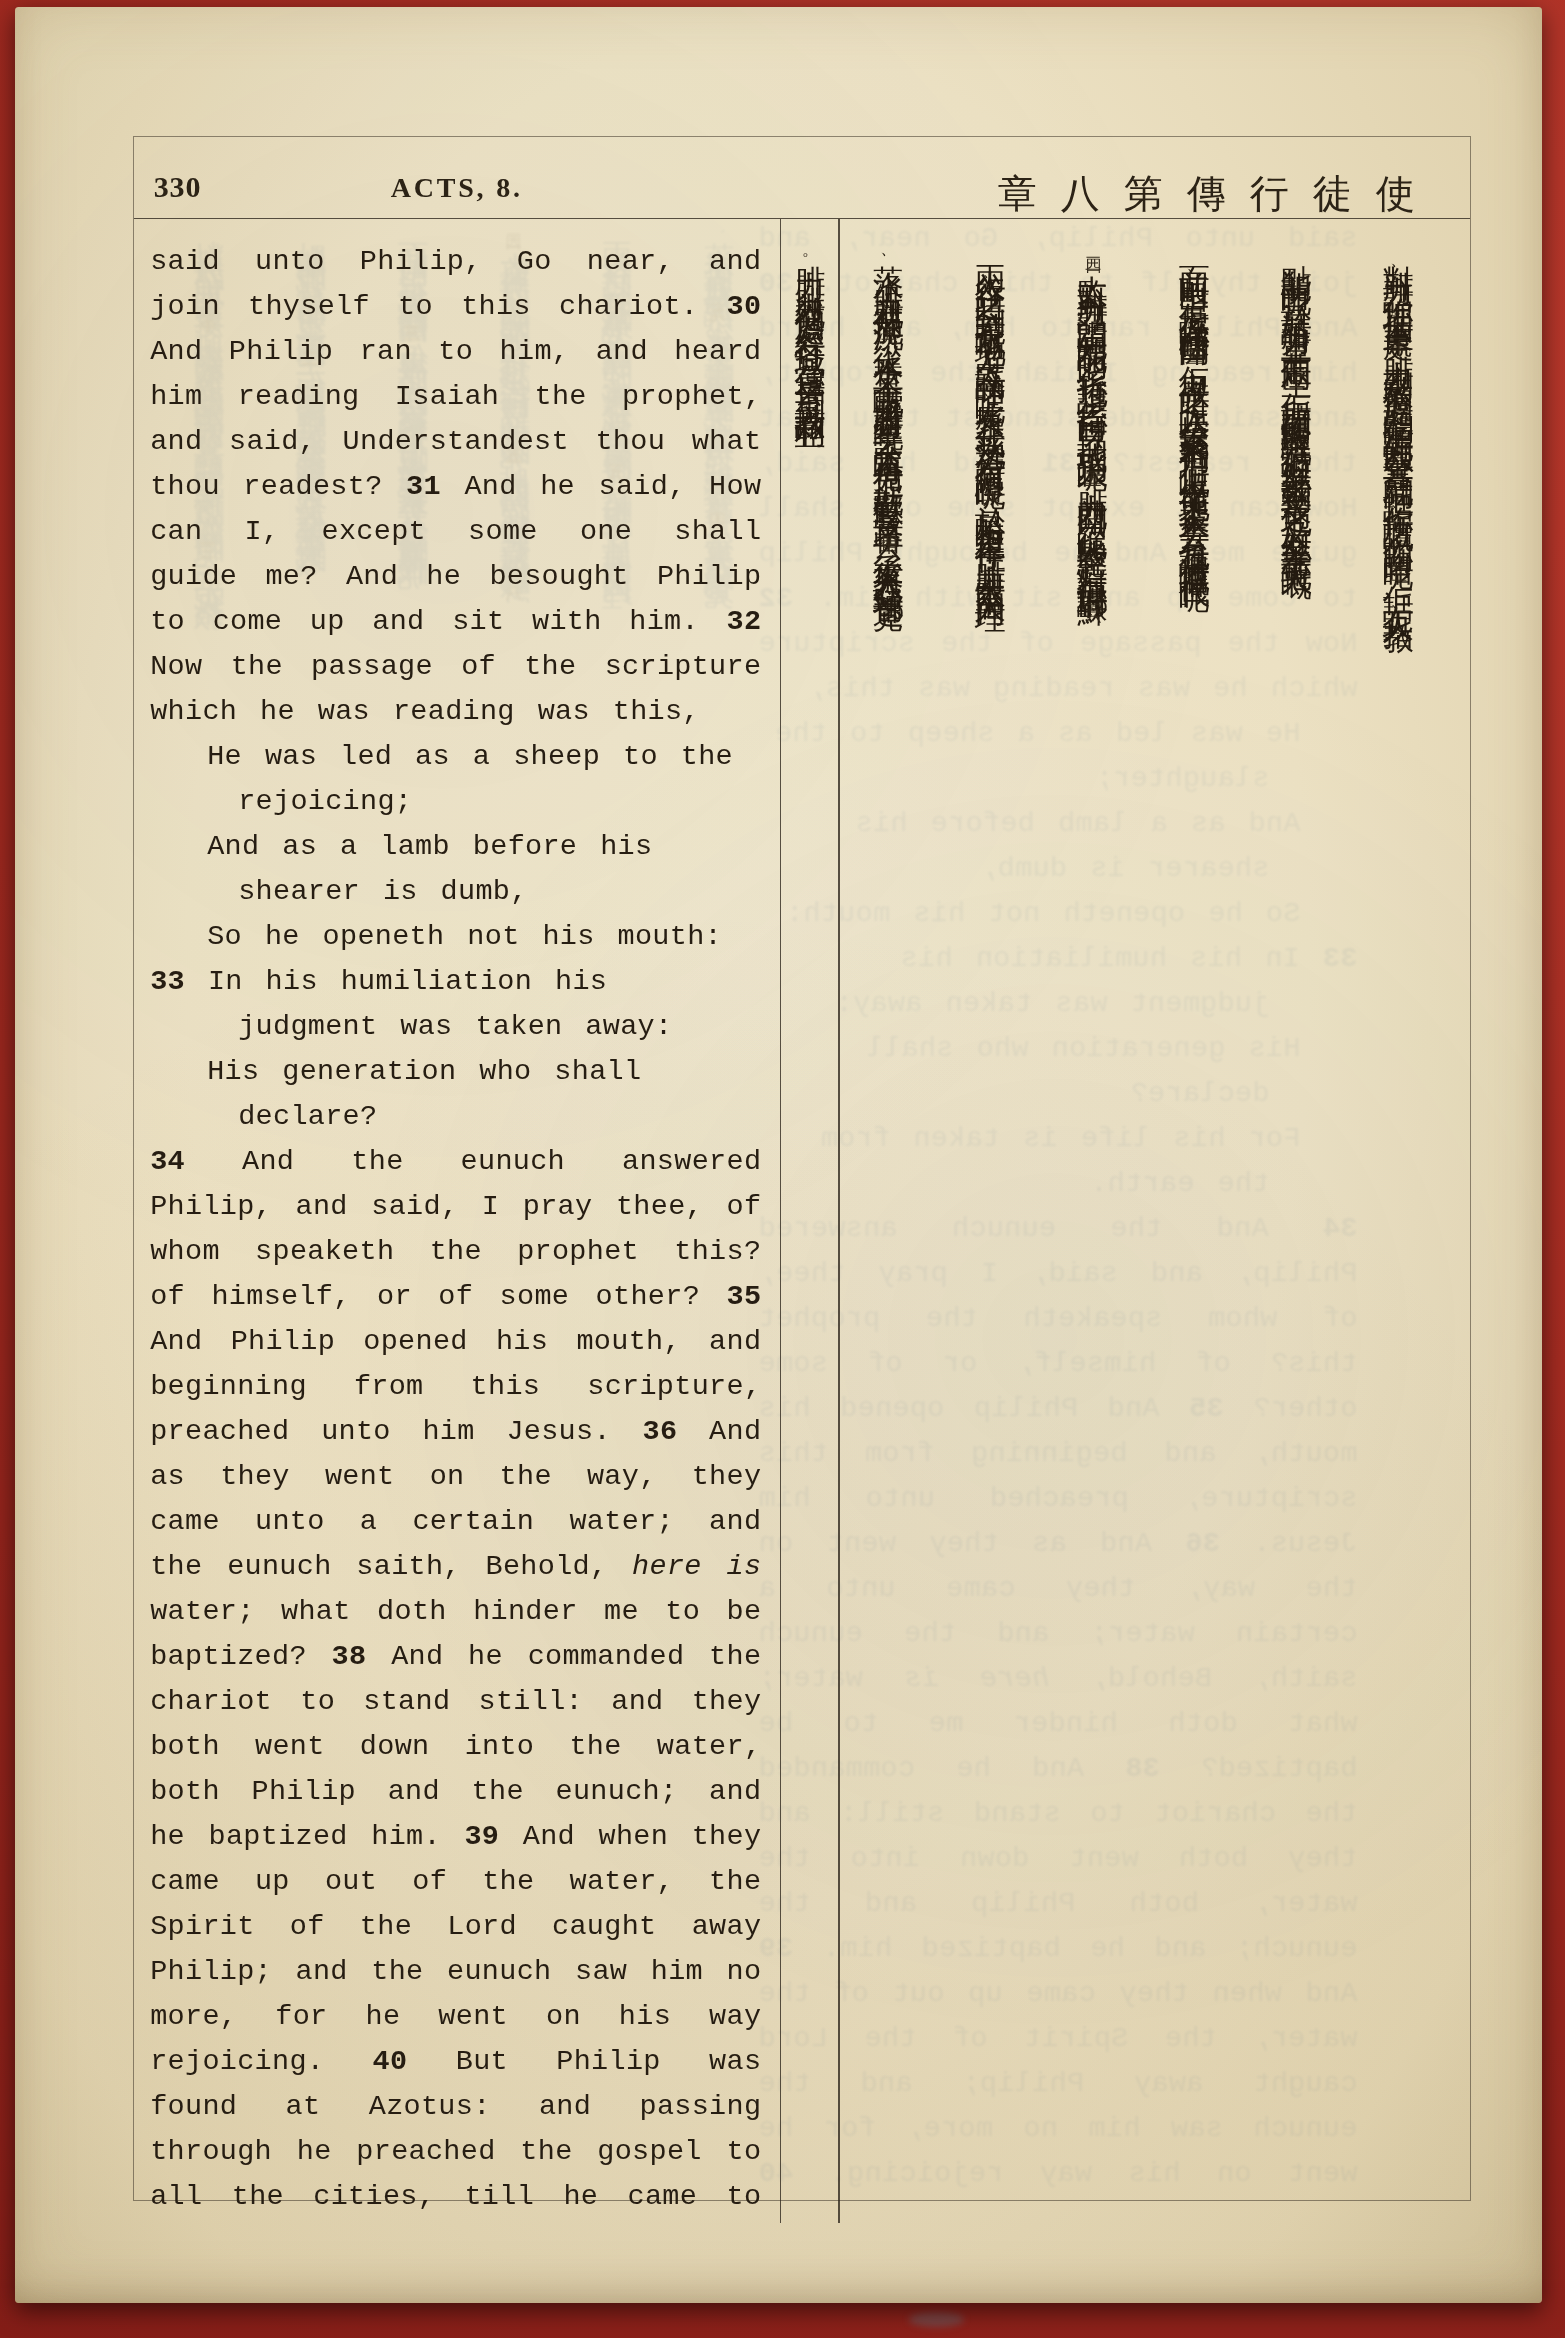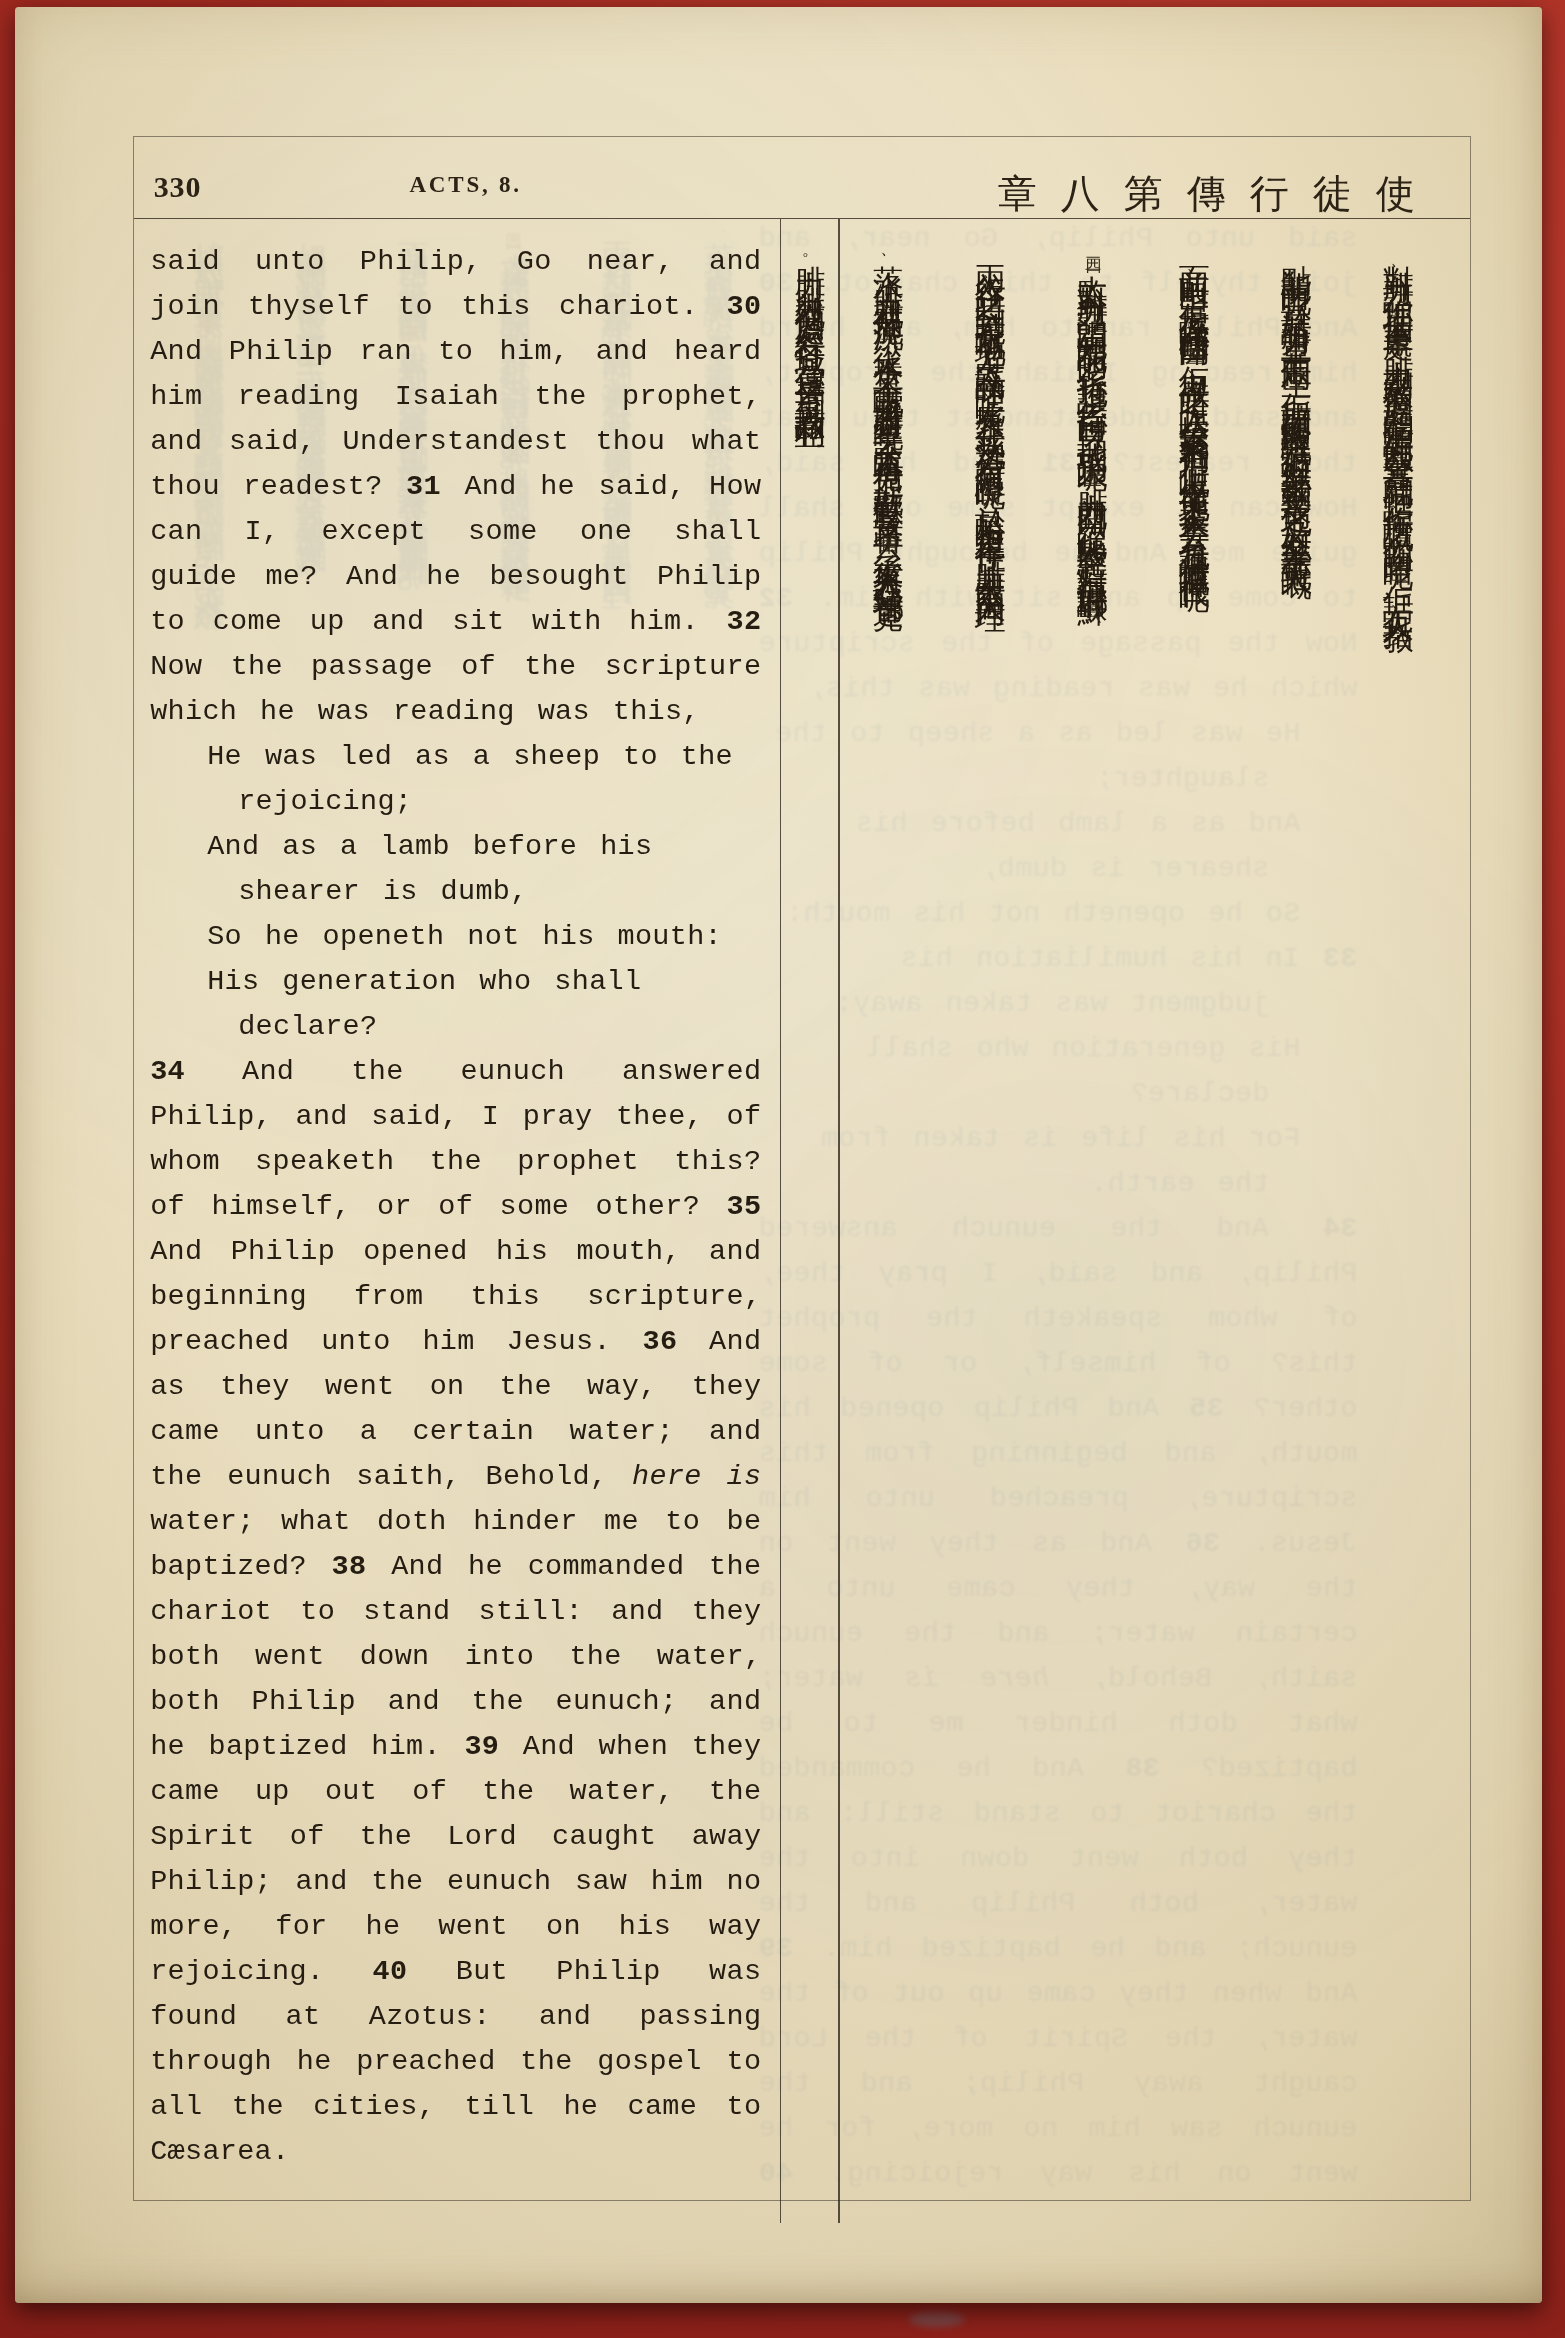--- a/index.html
+++ b/index.html
@@ -11,22 +11,22 @@
   .page::before{content:"";position:absolute;inset:0;pointer-events:none;
     background:
       radial-gradient(circle at 28% 22%, rgba(100,125,150,.05), transparent 38%),
       radial-gradient(circle at 68% 58%, rgba(100,125,150,.06), transparent 42%),
       radial-gradient(circle at 42% 82%, rgba(125,100,55,.08), transparent 48%);}
   .frame{position:absolute;left:118px;top:129px;width:1336px;height:2063px;
     border:0.9px solid rgba(62,52,40,.55);}
   .header{position:relative;height:57px;border-bottom:1.8px solid rgba(48,40,30,.8);
     font-family:"Liberation Serif","DejaVu Serif",serif;color:#2c2316;margin-top:24px;}
   .pagenum{position:absolute;left:20px;top:9.2px;font-size:30px;font-weight:bold;letter-spacing:0.9px;}
-  .head-en{position:absolute;left:9px;width:646px;top:11px;text-align:center;
-    font-size:23px;font-weight:bold;letter-spacing:2.8px;}
+  .head-en{position:absolute;left:0;width:646px;top:11px;text-align:center;
+    font-size:28px;font-weight:bold;letter-spacing:2.8px;}
   .head-cn{position:absolute;right:31px;top:5.5px;font-size:39px;letter-spacing:24px;
     font-family:Liberation Sans, sans-serif;white-space:nowrap;}
   .content{display:grid;grid-template-columns:646px 1.8px 57px 1.8px 1fr;height:calc(100% - 59px);}
   .rule-v{background:rgba(48,40,30,.8);}
   .en-col{padding:20px 18.4px 7.3px 16.5px;overflow:hidden;
     font-family:Liberation Mono, monospace;
     font-size:28.5px;line-height:45px;word-spacing:5.5px;letter-spacing:0.3px;
     color:#261d12;text-align:justify;hyphens:none;}
   .en-col p{margin:0;}
   p.en-poem{text-align:left;padding-left:88px;text-indent:-31px;}
@@ -80,20 +80,21 @@
         <span class="pagenum">330</span>
         <span class="head-en">ACTS, 8.</span>
         <span class="head-cn">章八第傳行徒使</span>
       </div>
       <div class="content">
         <div class="en-col">
             <p class="en-body"><span>said unto Philip, Go near, and join thyself to this chariot. </span><span class="vnum-en">30</span><span> And Philip ran to him, and heard him reading Isaiah the prophet, and said, Understandest thou what thou readest? </span><span class="vnum-en">31</span><span> And he said, How can I, except some one shall guide me? And he besought Philip to come up and sit with him. </span><span class="vnum-en">32</span><span> Now the passage of the scripture which he was reading was this,</span></p>
             <p class="en-poem"><span>He was led as a sheep to the rejoicing;</span></p>
             <p class="en-poem"><span>And as a lamb before his shearer is dumb,</span></p>
             <p class="en-poem"><span>So he openeth not his mouth:</span></p>
+            <p class="en-poem33"><span class="vnum-en">33</span><span> In his humiliation his judgment was taken away:</span></p>
             <p class="en-poem"><span>His generation who shall declare?</span></p>
             <p class="en-body"><span class="vnum-en">34</span><span> And the eunuch answered Philip, and said, I pray thee, of whom speaketh the prophet this? of himself, or of some other? </span><span class="vnum-en">35</span><span> And Philip opened his mouth, and beginning from this scripture, preached unto him Jesus. </span><span class="vnum-en">36</span><span> And as they went on the way, they came unto a certain water; and the eunuch saith, Behold, </span><span class="ital">here is</span><span> water; what doth hinder me to be baptized? </span><span class="vnum-en">38</span><span> And he commanded the chariot to stand still: and they both went down into the water, both Philip and the eunuch; and he baptized him. </span><span class="vnum-en">39</span><span> And when they came up out of the water, the Spirit of the Lord caught away Philip; and the eunuch saw him no more, for he went on his way rejoicing. </span><span class="vnum-en">40</span><span> But Philip was found at Azotus: and passing through he preached the gospel to all the cities, till he came to Cæsarea.</span></p>
           </div>
         <div class="rule-v"></div>
         <div class="cn-channel">
             <div class="cn-col">腓力<span class="cn-punct">。</span>腓力就從個處<span class="cn-punct">、</span>經行各城<span class="cn-punct">、</span>宣傳福音<span class="cn-punct">、</span>至到該撒利亞<span class="cn-punct">。</span></div>
           </div>
         <div class="rule-v"></div>
         <div class="cn-main">
             <div class="cn-col">對腓力話<span class="cn-punct">、</span>你埋去個架車處<span class="cn-punct">。</span><span class="cn-vnum">三十</span>腓力走到太監個處<span class="cn-punct">、</span>聽聞佢讀先知以賽亞書<span class="cn-punct">、</span>就問佢話<span class="cn-punct">、</span>你所讀嘅<span class="cn-punct">、</span>你明白唔呢<span class="cn-punct">。</span><span class="cn-vnum">三一</span>佢話<span class="cn-punct">、</span>冇人指教<span class="cn-punct">、</span></div>

